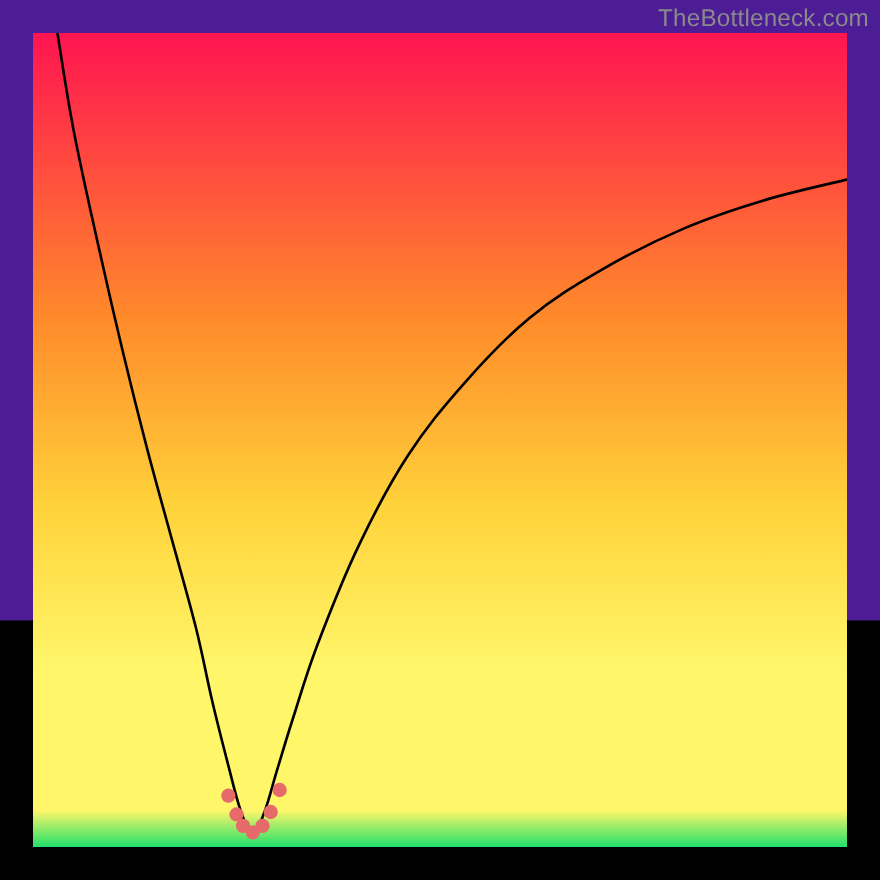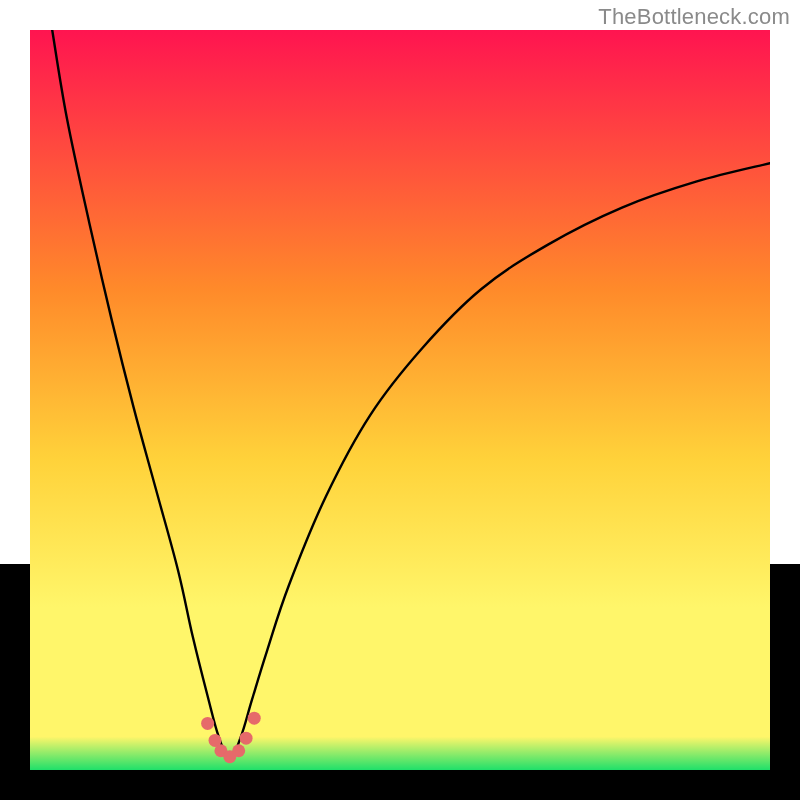--- a/index.html
+++ b/index.html
@@ -8,21 +8,21 @@
     width: 800px;
     height: 800px;
     background: #000;
     overflow: hidden;
     font-family: Arial, Helvetica, sans-serif;
   }
   .frame {
     position: relative;
     width: 800px;
     height: 564px;
-    background: #ffffff;
+    background: #4c1d95;
   }
   .plot {
     position: absolute;
     left: 30px;
     top: 30px;
     width: 740px;
     height: 740px;
     
   }
   .watermark {

